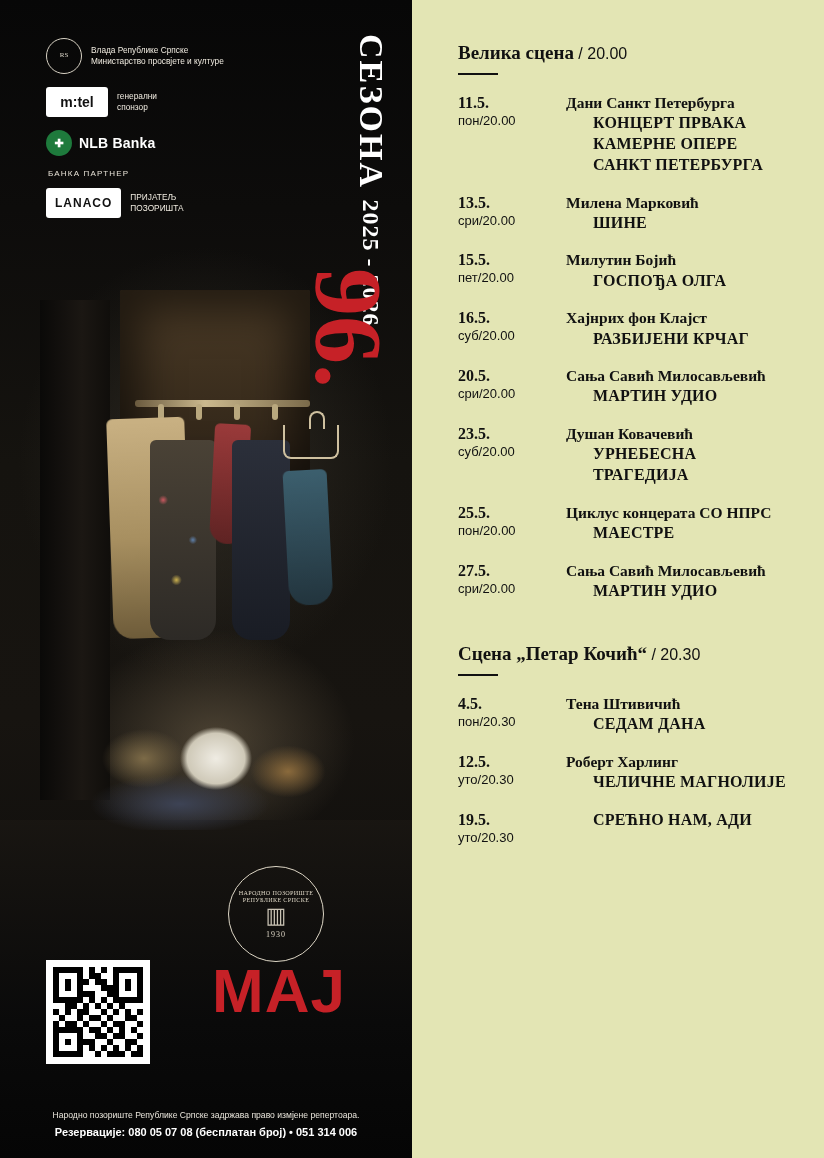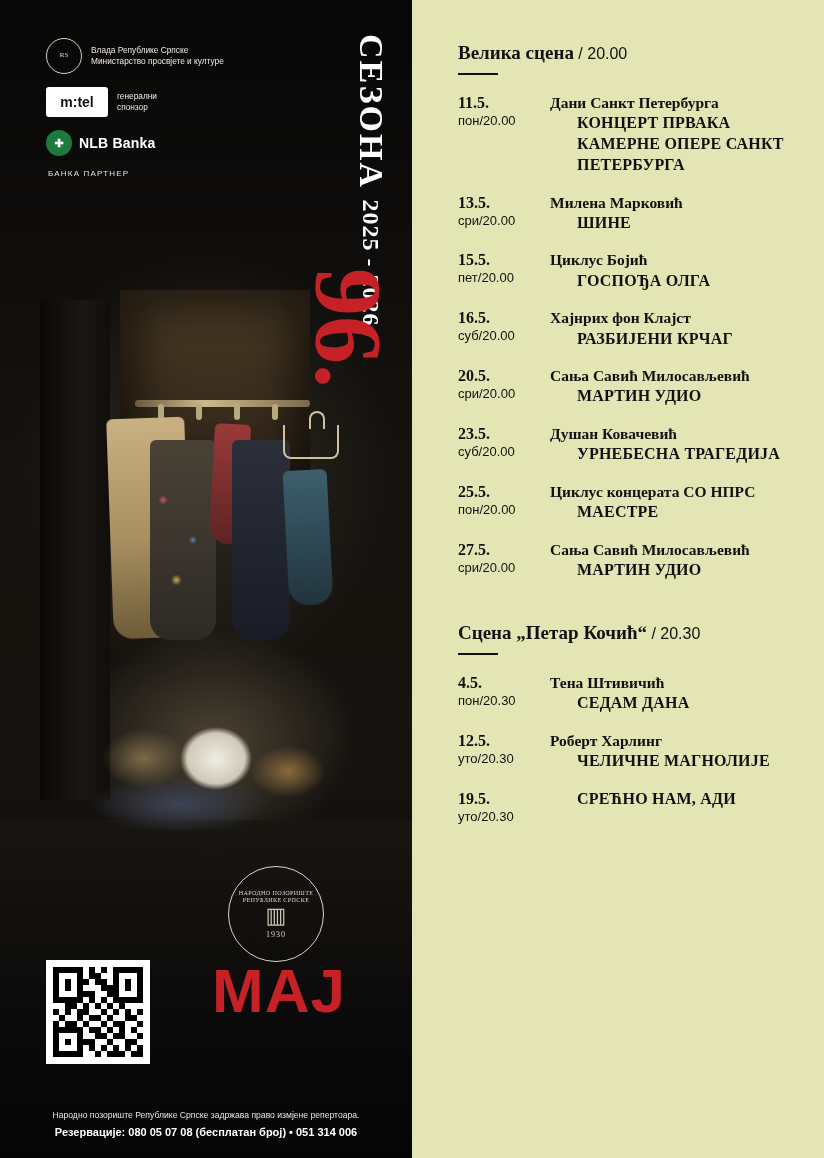--- a/index.html
+++ b/index.html
@@ -212,21 +212,21 @@
     padding: 42px 30px 0 46px;
     color: #141414;
   }
   .stage-title {
     font-family: "Liberation Serif", serif;
     font-size: 19px; font-weight: bold; color: #111;
     margin-bottom: 9px;
   }
   .stage-title .time { font-weight: normal; font-family: "Liberation Sans", sans-serif; font-size: 16px; }
   .rule { height: 2px; background: #111; width: 40px; margin-bottom: 18px; }
-  .event { display: flex; margin-bottom: 17px; }
+  .event { display: flex; margin-bottom: 17px; gap: 16px; }
   .ev-date {
     width: 92px; flex: 0 0 92px;
     font-family: "Liberation Serif", serif;
   }
   .ev-day { font-size: 16px; font-weight: bold; color: #111; line-height: 1.25; }
   .ev-dow { font-size: 13px; color: #111; font-family: "Liberation Sans", sans-serif; }
   .ev-body { flex: 1; }
   .ev-author {
     font-size: 15.5px; font-weight: bold; color: #111;
     font-family: "Liberation Serif", serif; line-height: 1.3;
@@ -272,20 +272,25 @@
         <div class="sponsor-label" style="white-space:pre-line">генерални
 спонзор</div>
       </div>
       <div class="sponsor-row">
         <div class="nlb-wrap">
           <div class="nlb-dot">✚</div>
           <div class="nlb-name">NLB Banka</div>
         </div>
       </div>
       <div class="sub-label">БАНКА ПАРТНЕР</div>
+      <div class="sponsor-row">
+        <div class="chip" style="font-size:12px;letter-spacing:1px;min-width:74px">LANACO</div>
+        <div class="sponsor-label" style="white-space:pre-line">ПРИЈАТЕЉ
+ПОЗОРИШТА</div>
+      </div>
     </div>
 
     <div class="season-vert">
       <span>СЕЗОНА</span>
       <span class="years">2025 - 2026</span>
     </div>
     <div class="big96">96.</div>
 
     <div class="crest-big">
       <div class="c-top">НАРОДНО ПОЗОРИШТЕ РЕПУБЛИКЕ СРПСКЕ</div>
@@ -552,21 +557,21 @@
             <div class="ev-author">Милена Марковић</div>
             <div class="ev-play">ШИНЕ</div>
           </div>
         </div>
         <div class="event">
           <div class="ev-date">
             <div class="ev-day">15.5.</div>
             <div class="ev-dow">пет/20.00</div>
           </div>
           <div class="ev-body">
-            <div class="ev-author">Циклус Бојић</div>
+            <div class="ev-author">Милутин Бојић</div>
             <div class="ev-play">ГОСПОЂА ОЛГА</div>
           </div>
         </div>
         <div class="event">
           <div class="ev-date">
             <div class="ev-day">16.5.</div>
             <div class="ev-dow">суб/20.00</div>
           </div>
           <div class="ev-body">
             <div class="ev-author">Хајнрих фон Клајст</div>

